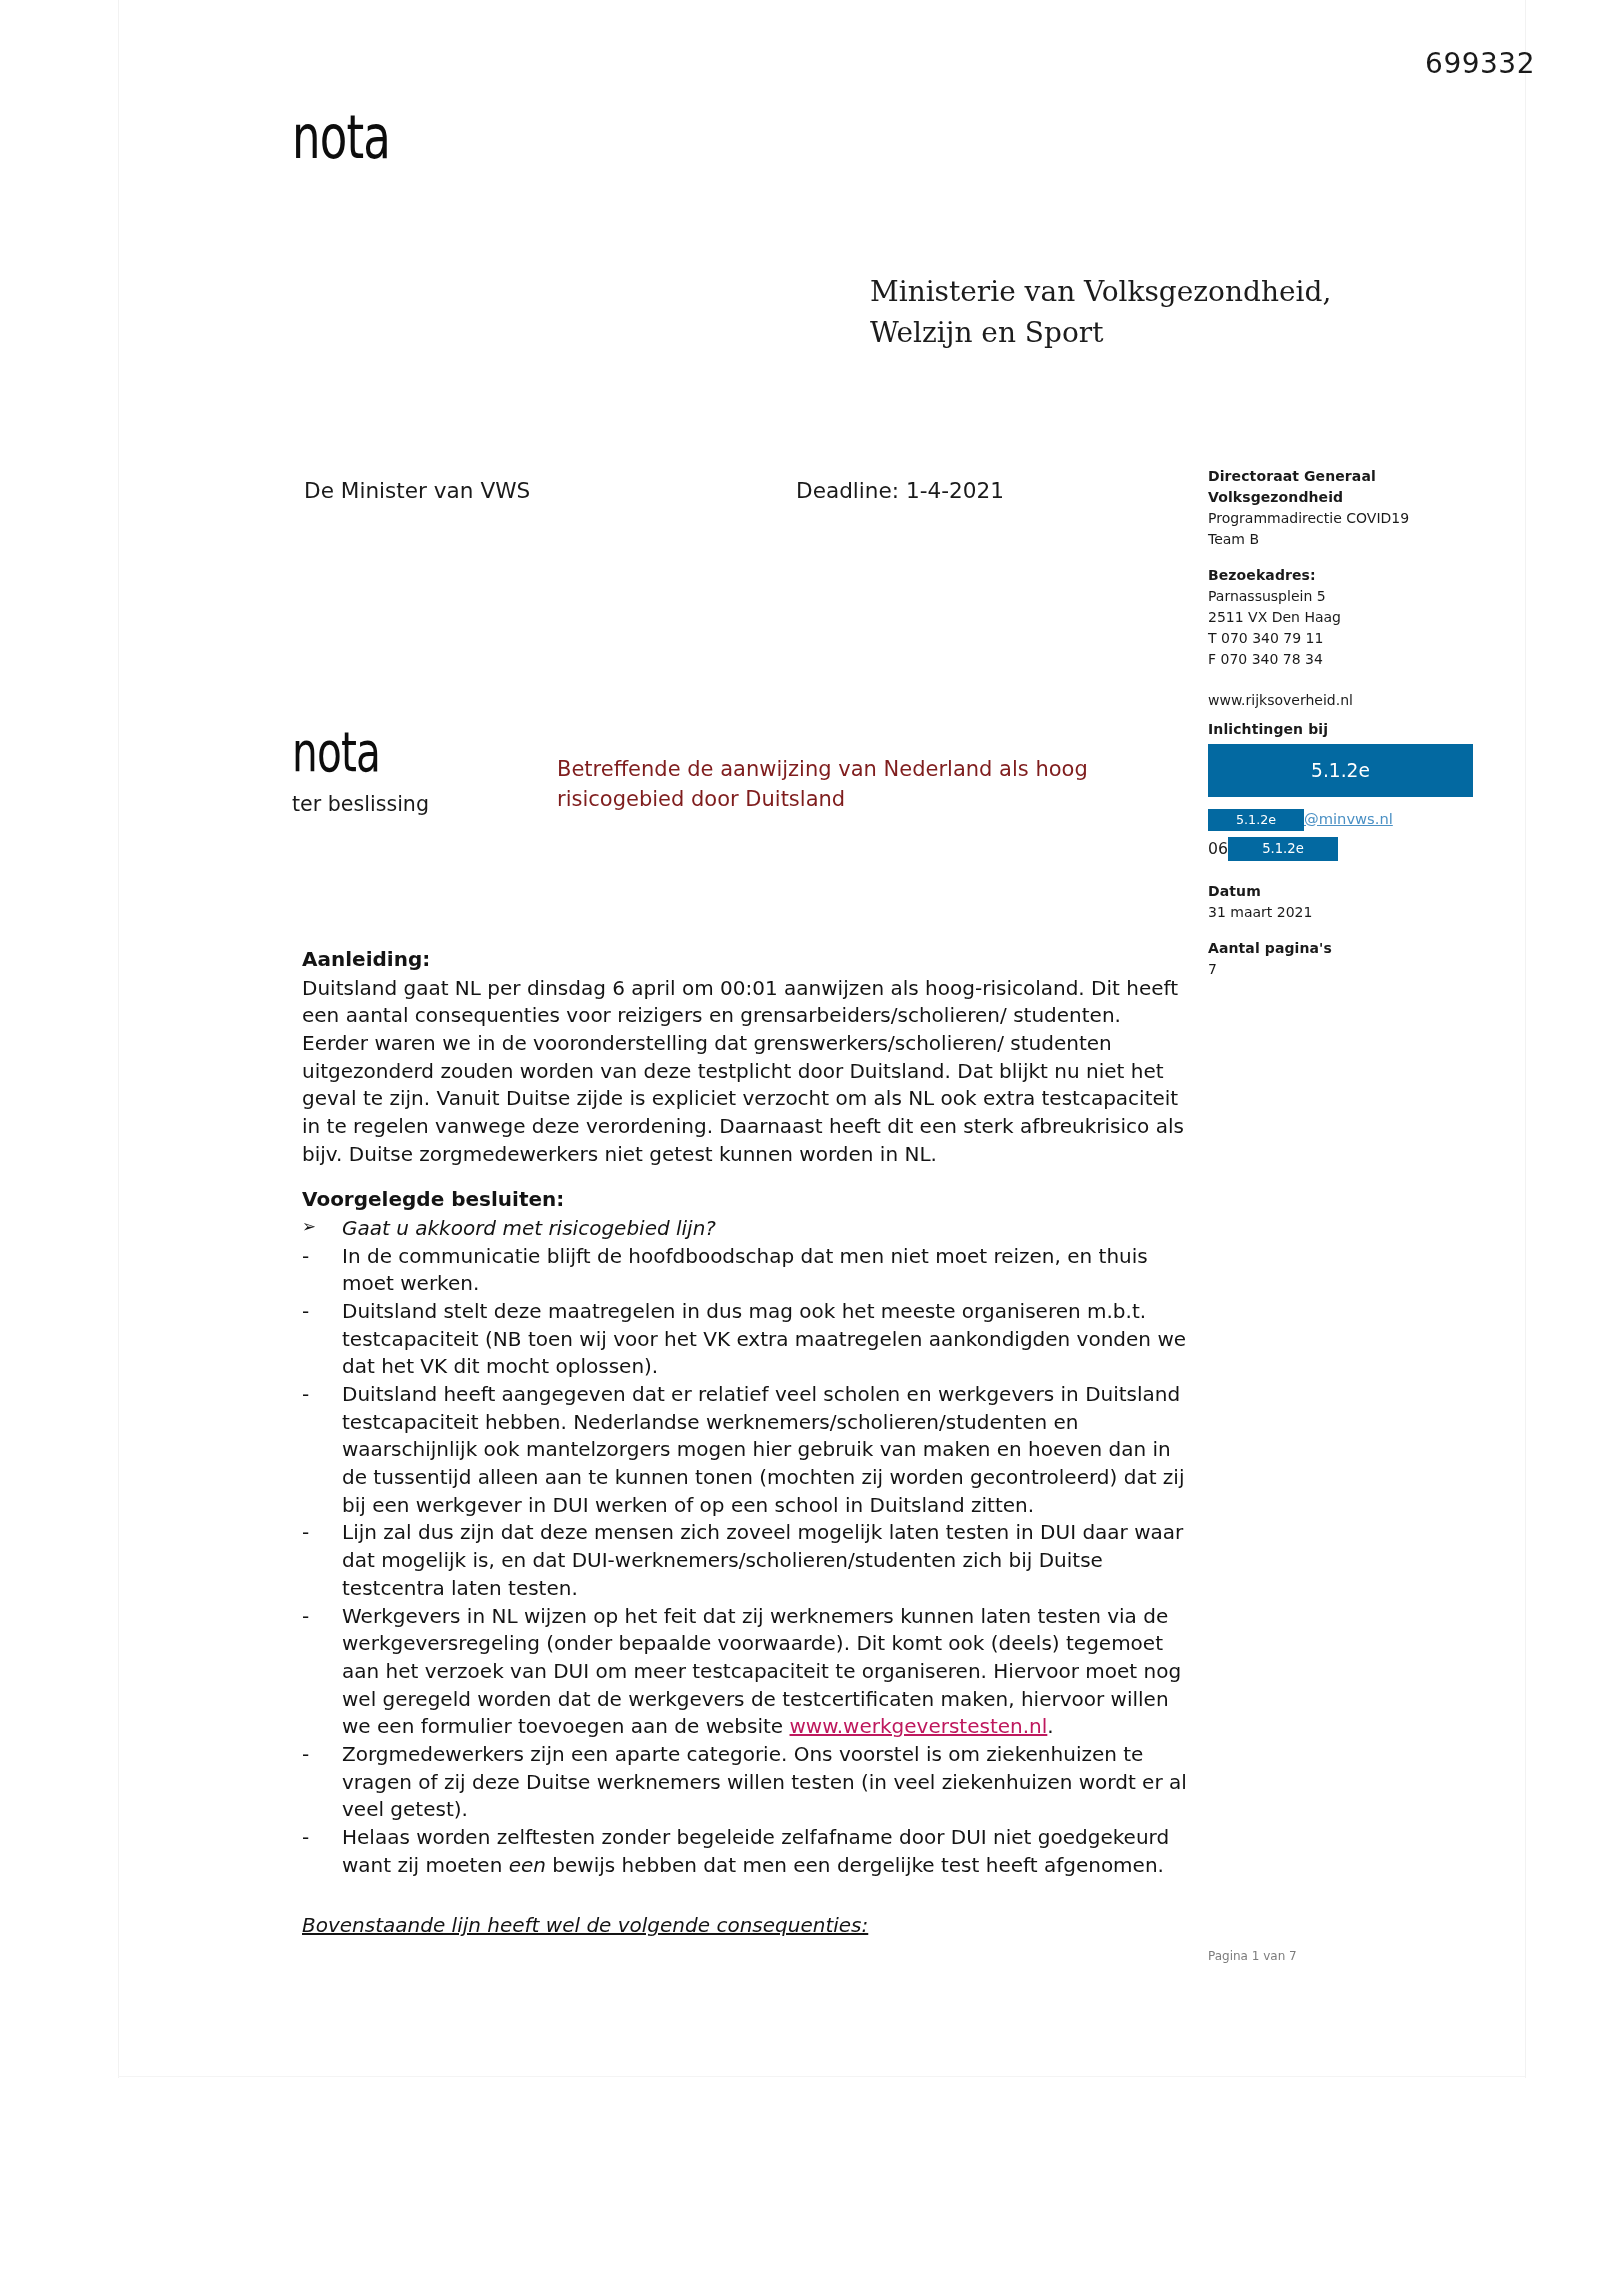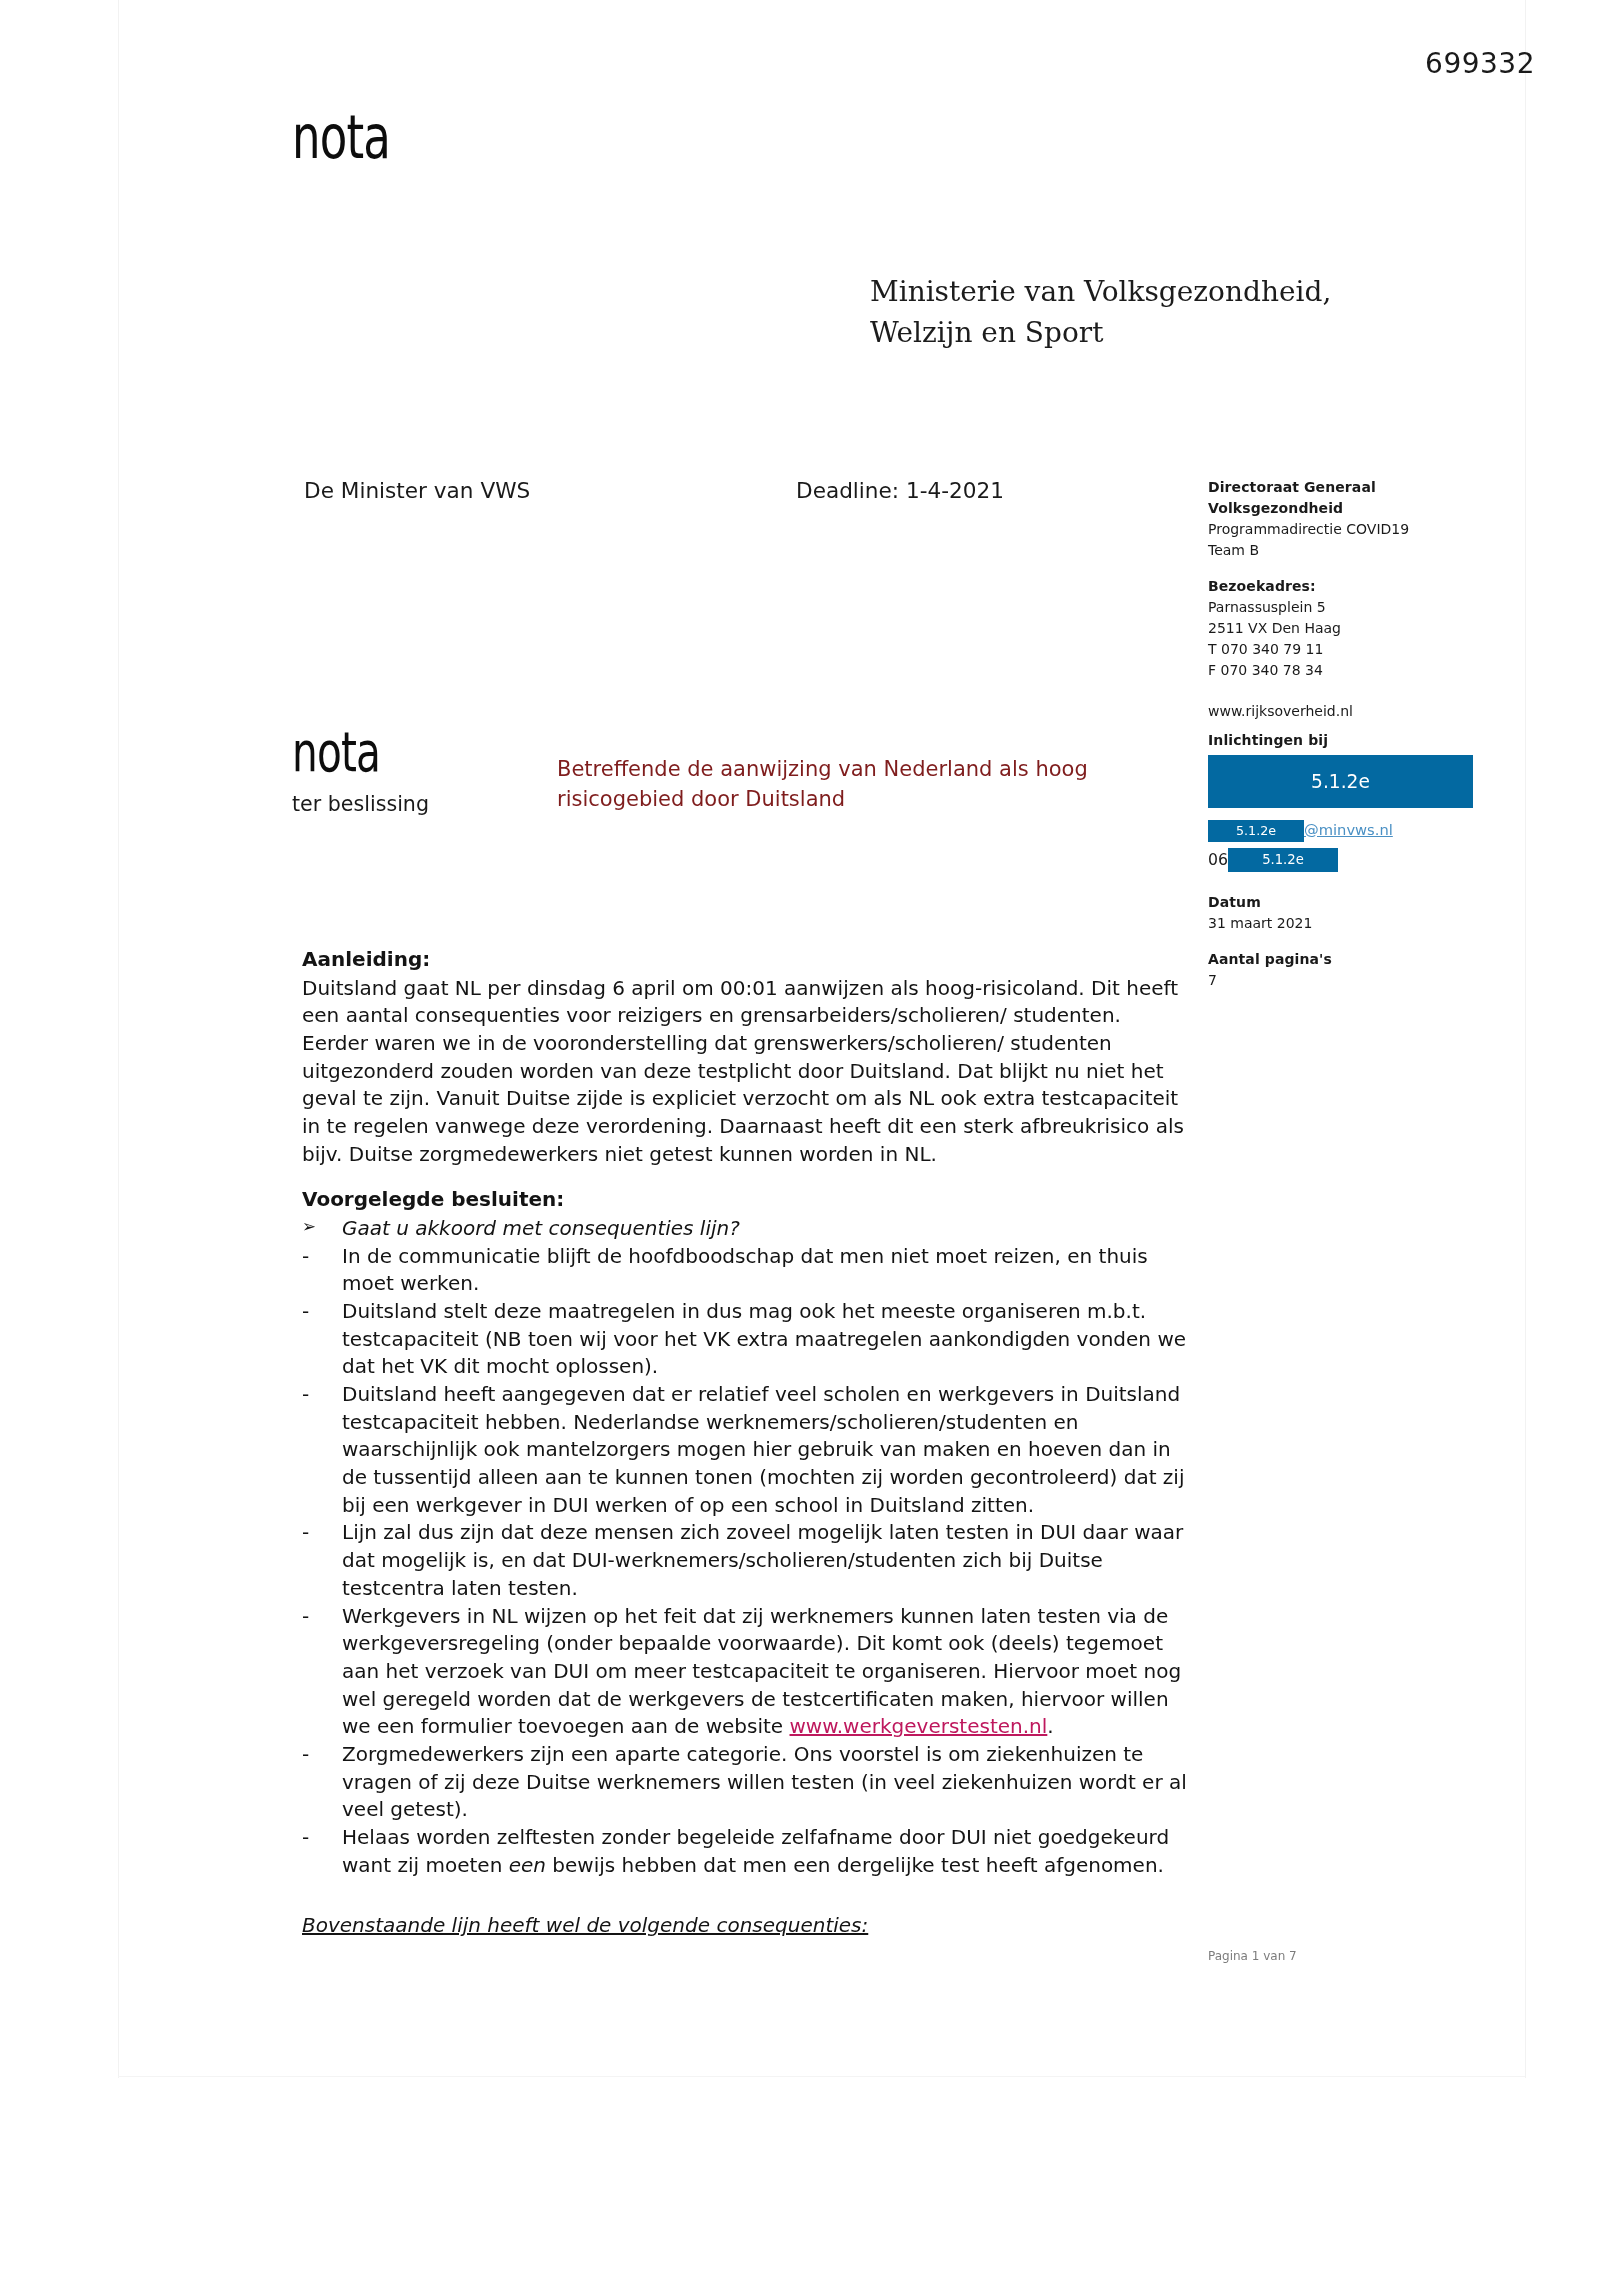--- a/index.html
+++ b/index.html
@@ -92,21 +92,21 @@
     top: 478px;
     font-size: 21.6px;
     color: #1a1a1a;
     white-space: nowrap;
   }
 
   
   #sidebar {
     position: absolute;
     left: 1208px;
-    top: 477px;
+    top: 466px;
     width: 265px;
     font-size: 14px;
     line-height: 1.50;
     color: #1a1a1a;
   }
   #sidebar .hd {
     font-weight: bold;
     font-size: 14px;
     letter-spacing: 0.1px;
   }
@@ -338,21 +338,21 @@
     <p class="para">Duitsland gaat NL per dinsdag 6 april om 00:01 aanwijzen als hoog-risicoland. Dit heeft een aantal consequenties voor reizigers en grensarbeiders/scholieren/ studenten. Eerder waren we in de vooronderstelling dat grenswerkers/scholieren/ studenten uitgezonderd zouden worden van deze testplicht door Duitsland. Dat blijkt nu niet het geval te zijn. Vanuit Duitse zijde is expliciet verzocht om als NL ook extra testcapaciteit in te regelen vanwege deze verordening. Daarnaast heeft dit een sterk afbreukrisico als bijv. Duitse zorgmedewerkers niet getest kunnen worden in NL.</p>
 
     <div class="spacer-sm"></div>
 
     <div class="h">Voorgelegde besluiten:</div>
 
     <ul class="bl">
 
       <li class="q">
         <span class="mk">➢</span>
-        <span class="tx">Gaat u akkoord met consequenties lijn?</span>
+        <span class="tx">Gaat u akkoord met risicogebied lijn?</span>
       </li>
 
       <li>
         <span class="mk">-</span>
         <span class="tx">In de communicatie blijft de hoofdboodschap dat men niet moet reizen, en thuis moet werken.</span>
       </li>
 
       <li>
         <span class="mk">-</span>
         <span class="tx">Duitsland stelt deze maatregelen in dus mag ook het meeste organiseren m.b.t. testcapaciteit (NB toen wij voor het VK extra maatregelen aankondigden vonden we dat het VK dit mocht oplossen).</span>

